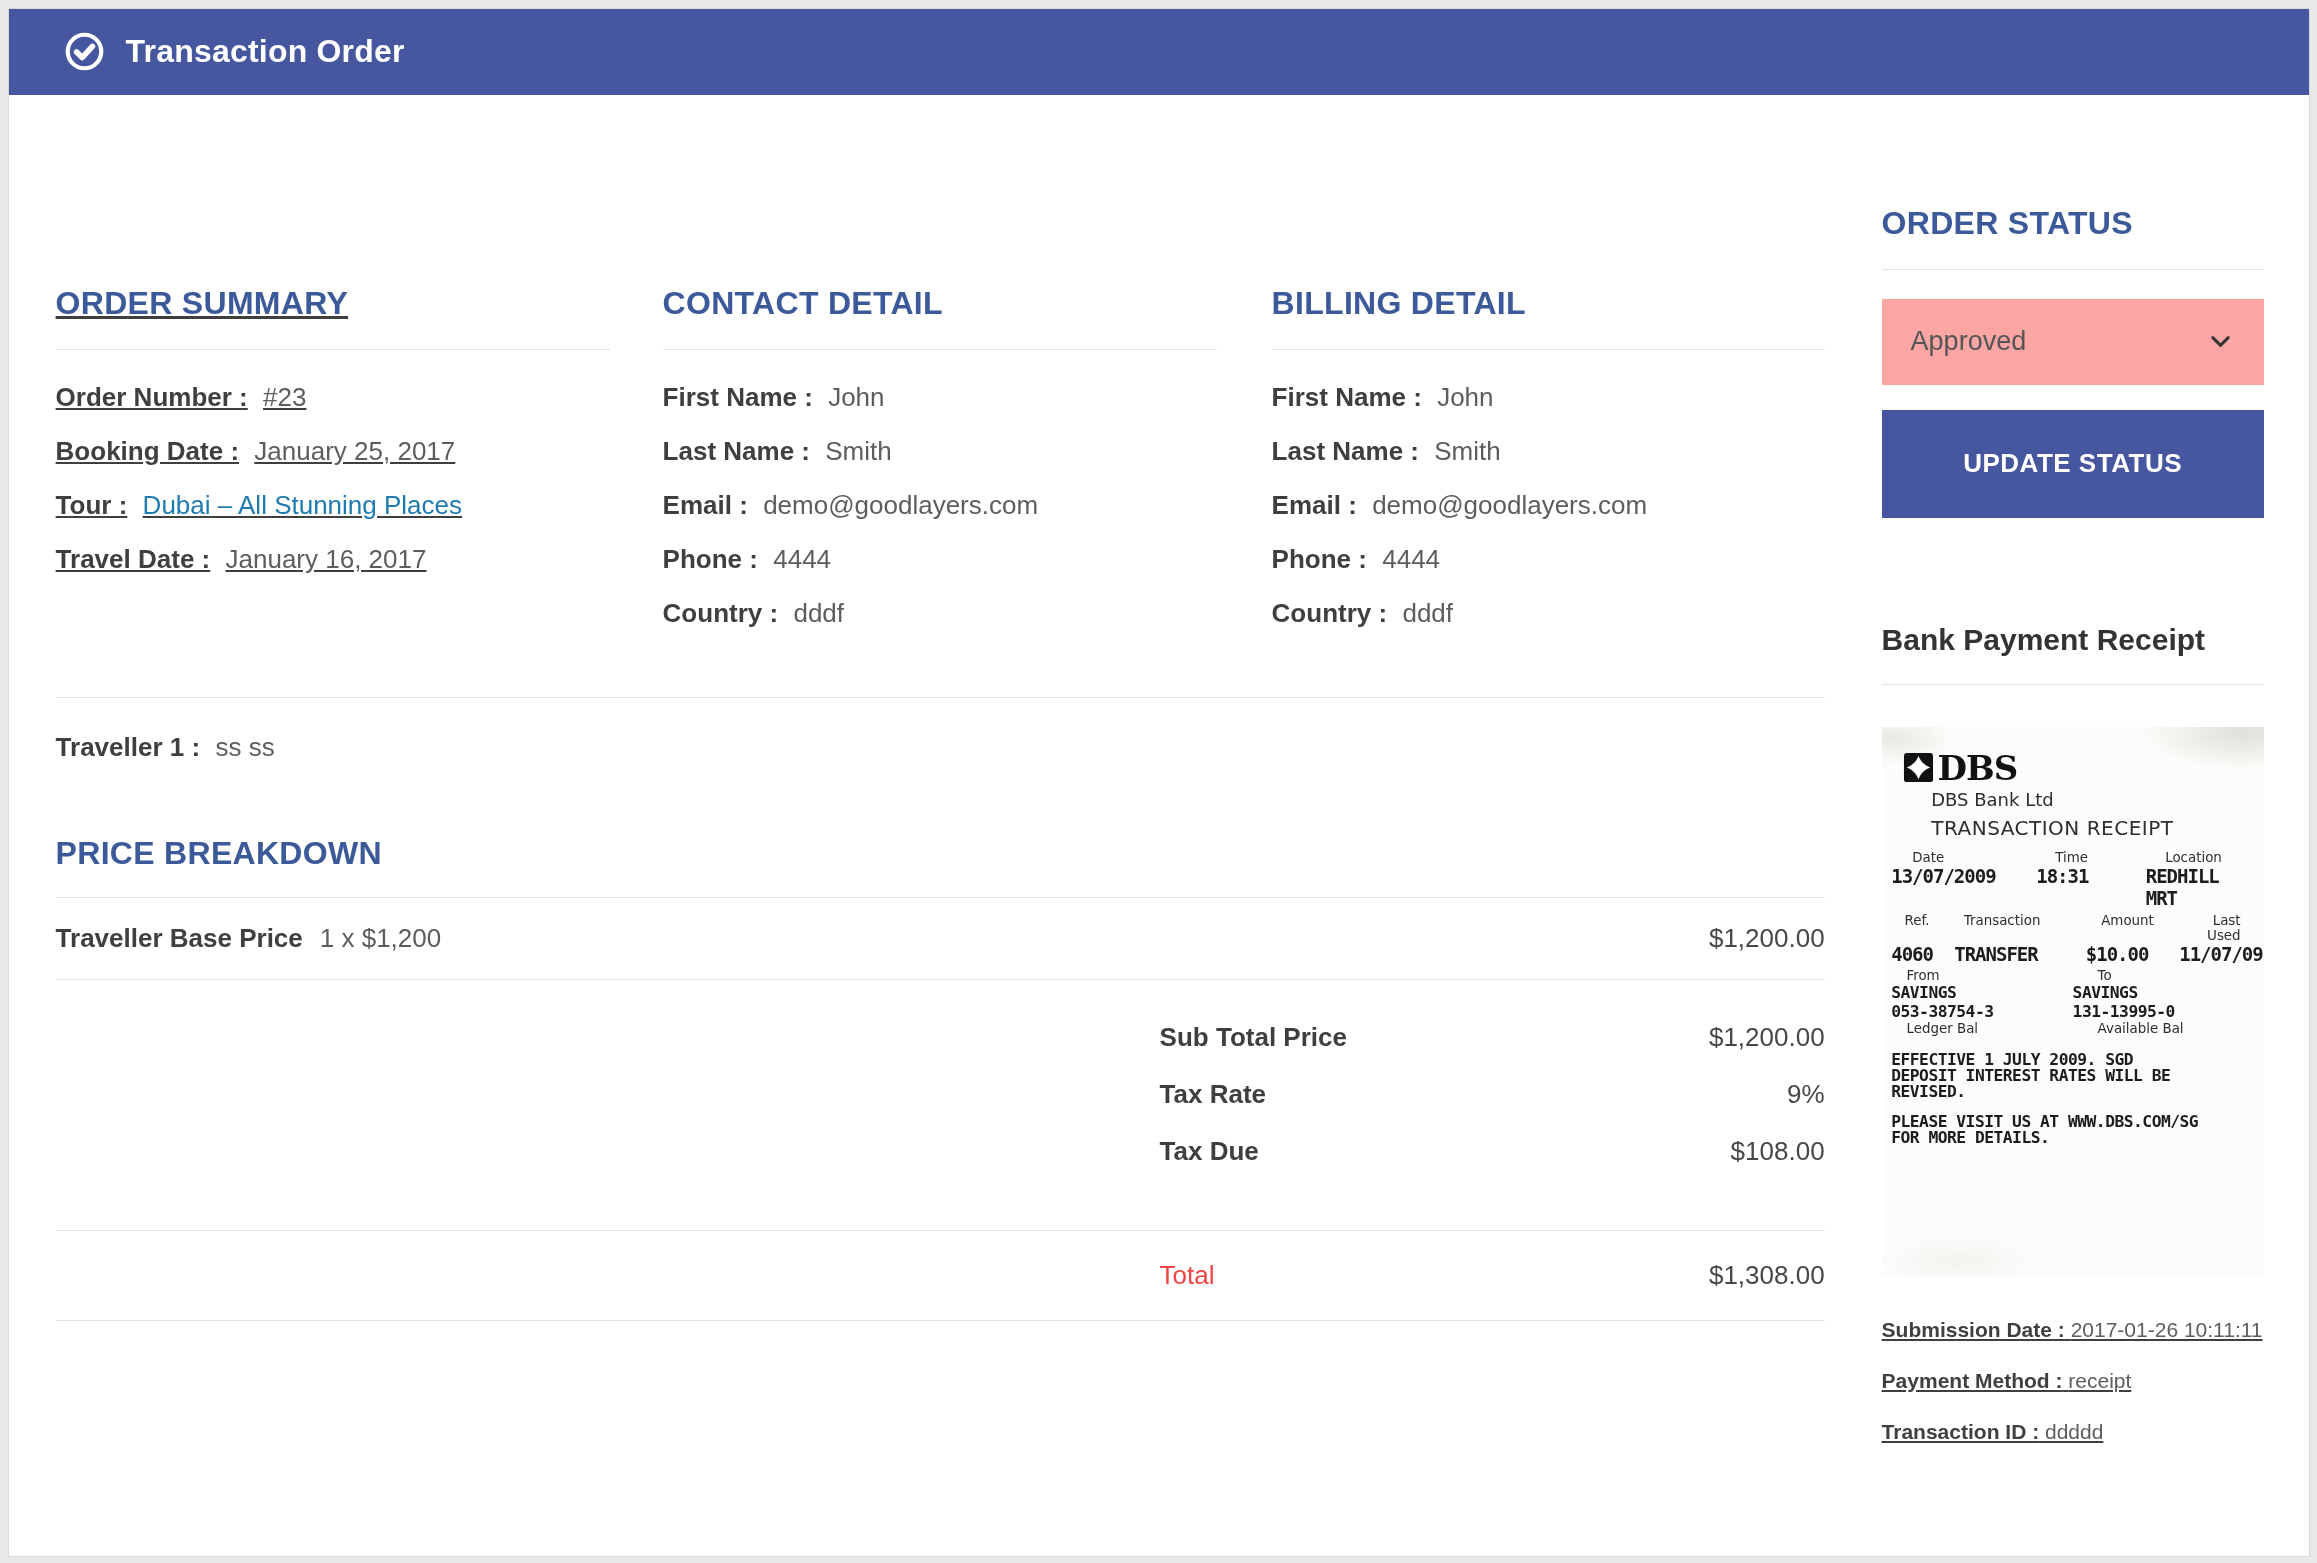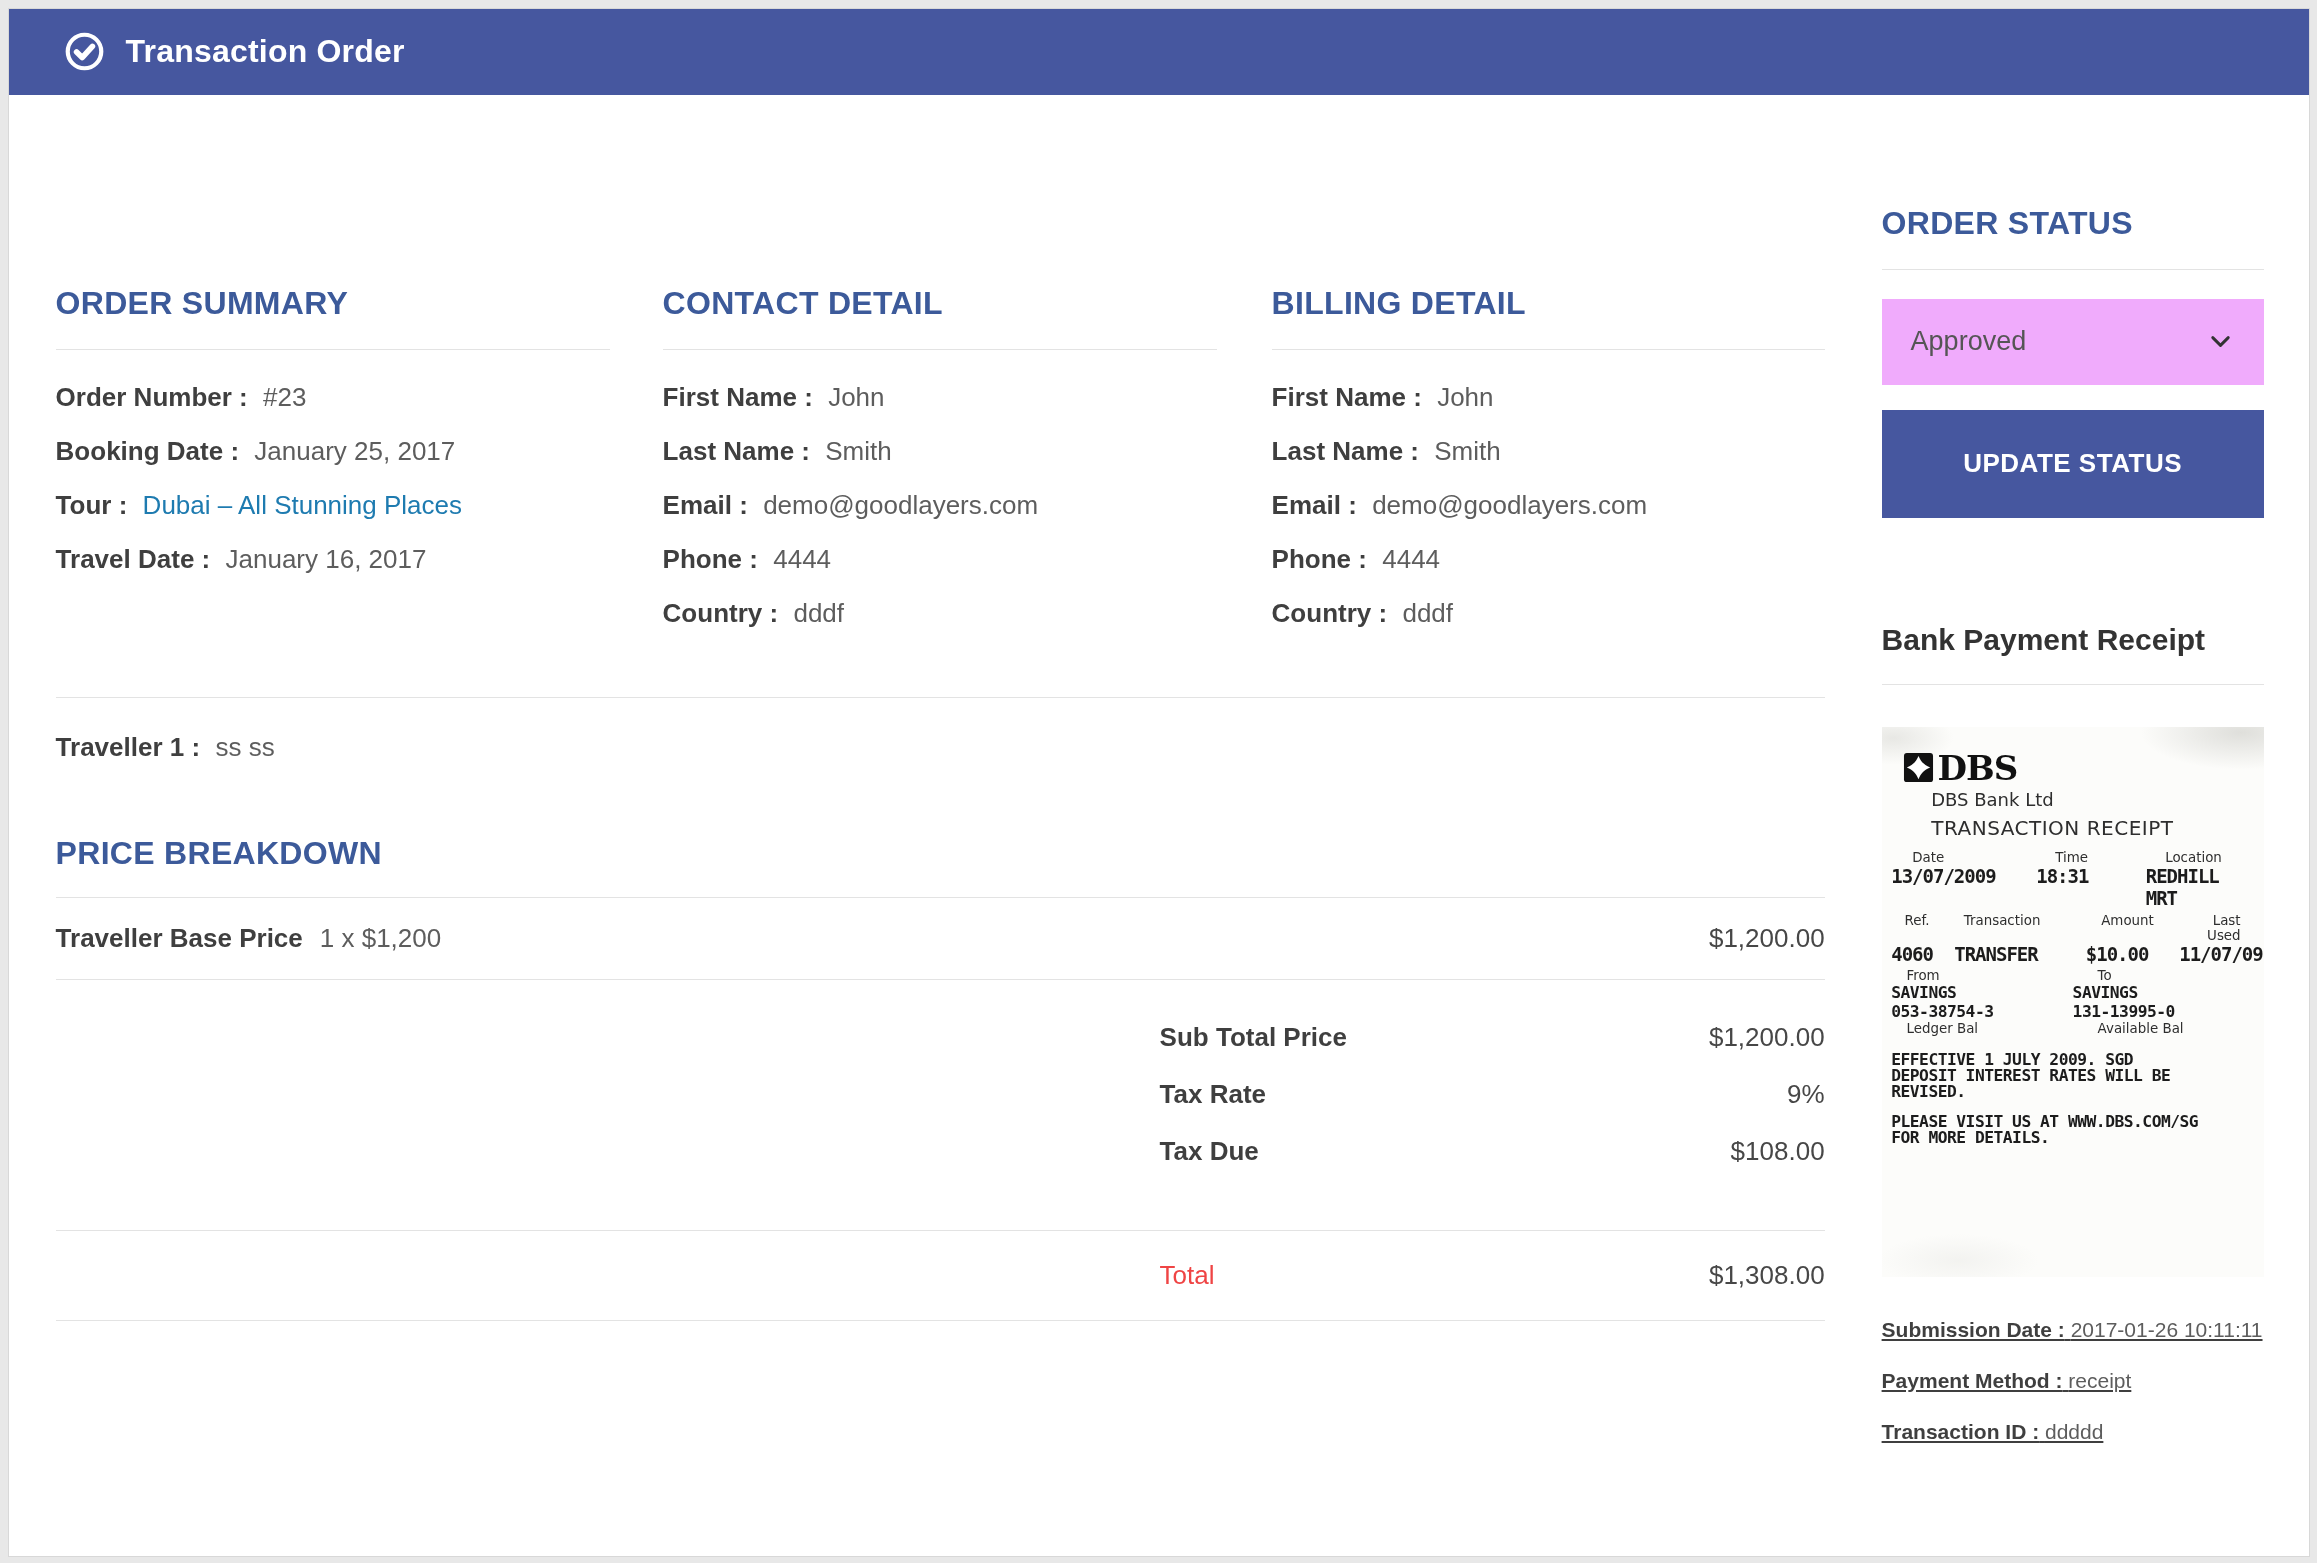--- a/index.html
+++ b/index.html
@@ -31,21 +31,21 @@
 
   h2.sec {
     font-size:32px; font-weight:bold; color:#3c5a9a; letter-spacing:0.3px;
     line-height:38px;
   }
   .sec-rule { border:none; border-top:1.9px solid #e3e3e3; margin:0; }
 
   
   .top-row { display:flex; margin-top:189px; min-height:384px; }
   .col { }
-  .col1 { width:554px; margin-right:53px; }
+  .col1 { width:554px; margin-right:53px;text-decoration:underline; }
   .col2 { width:554px; margin-right:55px; }
   .col3 { width:553px; }
   .col .sec-rule { margin-top:27px; }
   .fields { margin-top:21px; }
   .field { height:54px; display:flex; align-items:center; font-size:26px; }
   .flabel { font-weight:bold; color:#3f3f3f; }
   .fvalue { color:#5d5d5d; margin-left:15.3px; }
   .fvalue.link { color:#1e7bb0; cursor:pointer; }
 
   
@@ -65,21 +65,21 @@
   .pb-srow .ps-label { font-weight:bold; color:#3f3f3f; margin-left:1104px; }
   .pb-srow .ps-amount { flex:1; text-align:right; color:#474747; }
   .pb-total { display:flex; align-items:center; padding:29px 0; font-size:26px; }
   .pb-total .pt-label { font-weight:normal; color:#ef4444; margin-left:1104px; }
   .pb-total .pt-amount { flex:1; text-align:right; color:#474747; }
 
   
   .os-head { margin-top:109px; }
   .right-area .sec-rule { margin-top:27px; }
   .status-select {
-    margin-top:29px; height:86px; background:#f0abfc; display:flex;
+    margin-top:29px; height:86px; background:#fca5a5; display:flex;
     align-items:center; padding:0 29px; cursor:pointer;
   }
   .status-select .sel-text { font-size:27px; color:#555555; flex:1; }
   .status-select svg { width:29px; height:29px; }
   .update-btn {
     margin-top:25px; height:108px; width:100%; background:#46579f; border:none;
     color:#ffffff; font-family:"Liberation Sans", sans-serif; font-size:26px;
     font-weight:bold; letter-spacing:0.5px; cursor:pointer;
   }
   h3.receipt-head {

